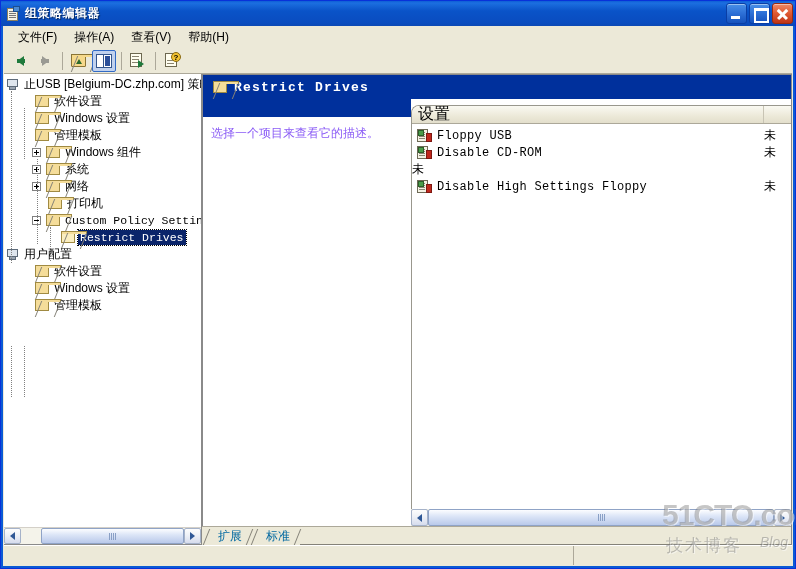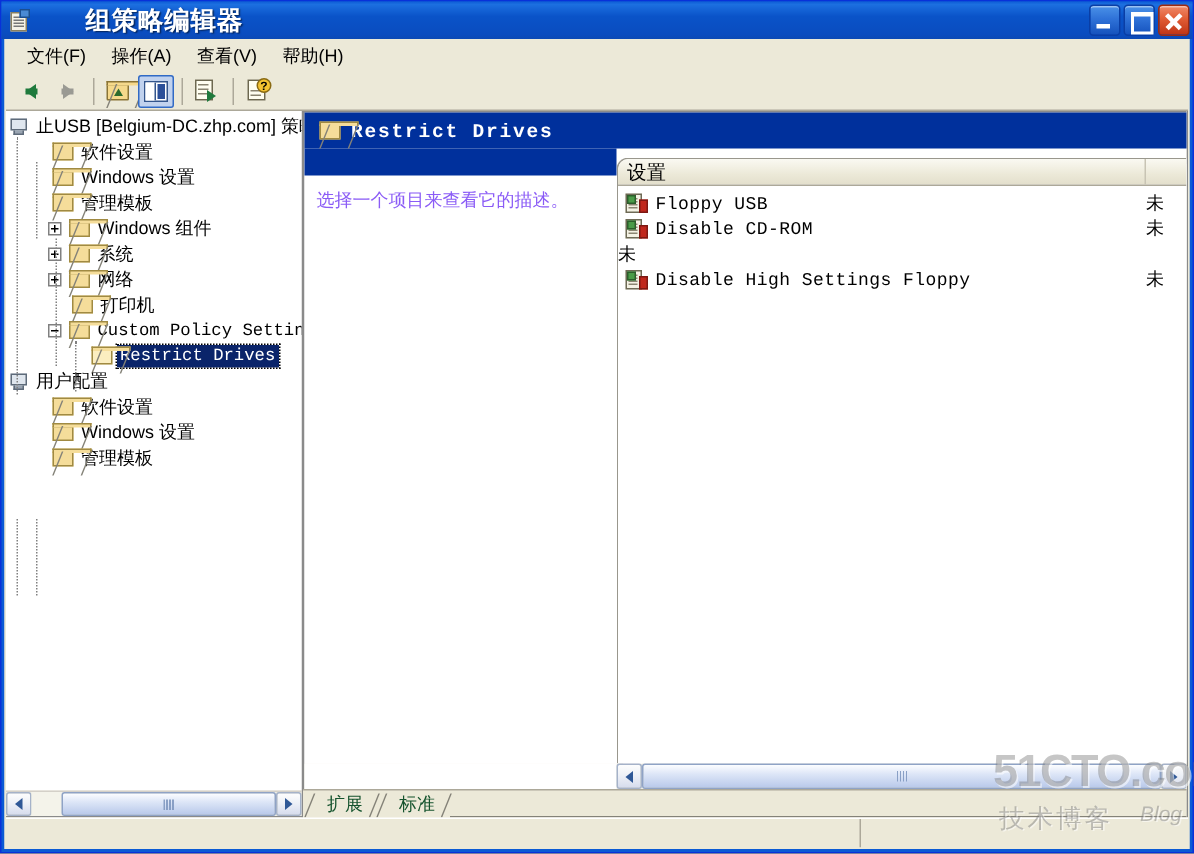--- a/index.html
+++ b/index.html
@@ -51,27 +51,26 @@
     box-shadow: 0 2px 0 #777, 0 4px 0 #777, 0 6px 0 #777;
   }
   .title-icon .tag {
     position: absolute; left: 8px; top: 0px;
     width: 7px; height: 6px;
     background: #4a8ad4;
     border: 1px solid #1b4e8f;
   }
   .title-text {
     color: #fff;
-    font-size: 17px;
+    font-size: 12px;
     font-weight: bold;
     text-shadow: 1px 1px 1px rgba(0,0,0,.55);
     letter-spacing: .5px;
     white-space: nowrap;
     flex: 1 1 auto;
-    margin-left: 32px;
   }
   .title-buttons { display: flex; gap: 2px; margin-left: auto; flex: 0 0 auto; }
   .tbtn {
     width: 21px; height: 21px;
     border: 1px solid #0a3ea5;
     border-radius: 3px;
     position: relative;
     box-shadow: inset 0 1px 0 rgba(255,255,255,.45);
   }
   .tbtn.min, .tbtn.max {
@@ -490,21 +489,21 @@
   }
   .list-header {
     height: 18px;
     flex: 0 0 auto;
     background: linear-gradient(to bottom, #faf9f2 0%, #ece9d8 60%, #e3dfcc 100%);
     border-bottom: 1px solid #aca899;
     display: flex; align-items: center;
     position: relative;
   }
   .lh-cell {
-    font-size: 13px; color: #000;
+    font-size: 16px; color: #000;
     padding-left: 6px;
     height: 100%;
     display: flex; align-items: center;
     border-right: 1px solid #c8c4b4;
     white-space: nowrap;
     overflow: hidden;
   }
   .lh-cell.c1 { width: 352px; flex: 0 0 352px; }
   .lh-cell.c2 { flex: 1 1 auto; border-right: none; }
   .list-rows {
@@ -584,21 +583,21 @@
     background: #ece9d8;
     display: flex; align-items: flex-end;
     padding-left: 2px;
     border-top: 1px solid #aca899;
     position: relative;
   }
   .tab {
     position: relative;
     height: 17px;
     font-size: 12px;
-    color: #14532d;
+    color: #0369a1;
     padding: 0 10px 0 14px;
     display: flex; align-items: center;
     white-space: nowrap;
   }
   .tab::before {
     content: "";
     position: absolute; left: 2px; top: 1px;
     width: 1px; height: 16px;
     background: #848278;
     transform: skewX(-22deg);

